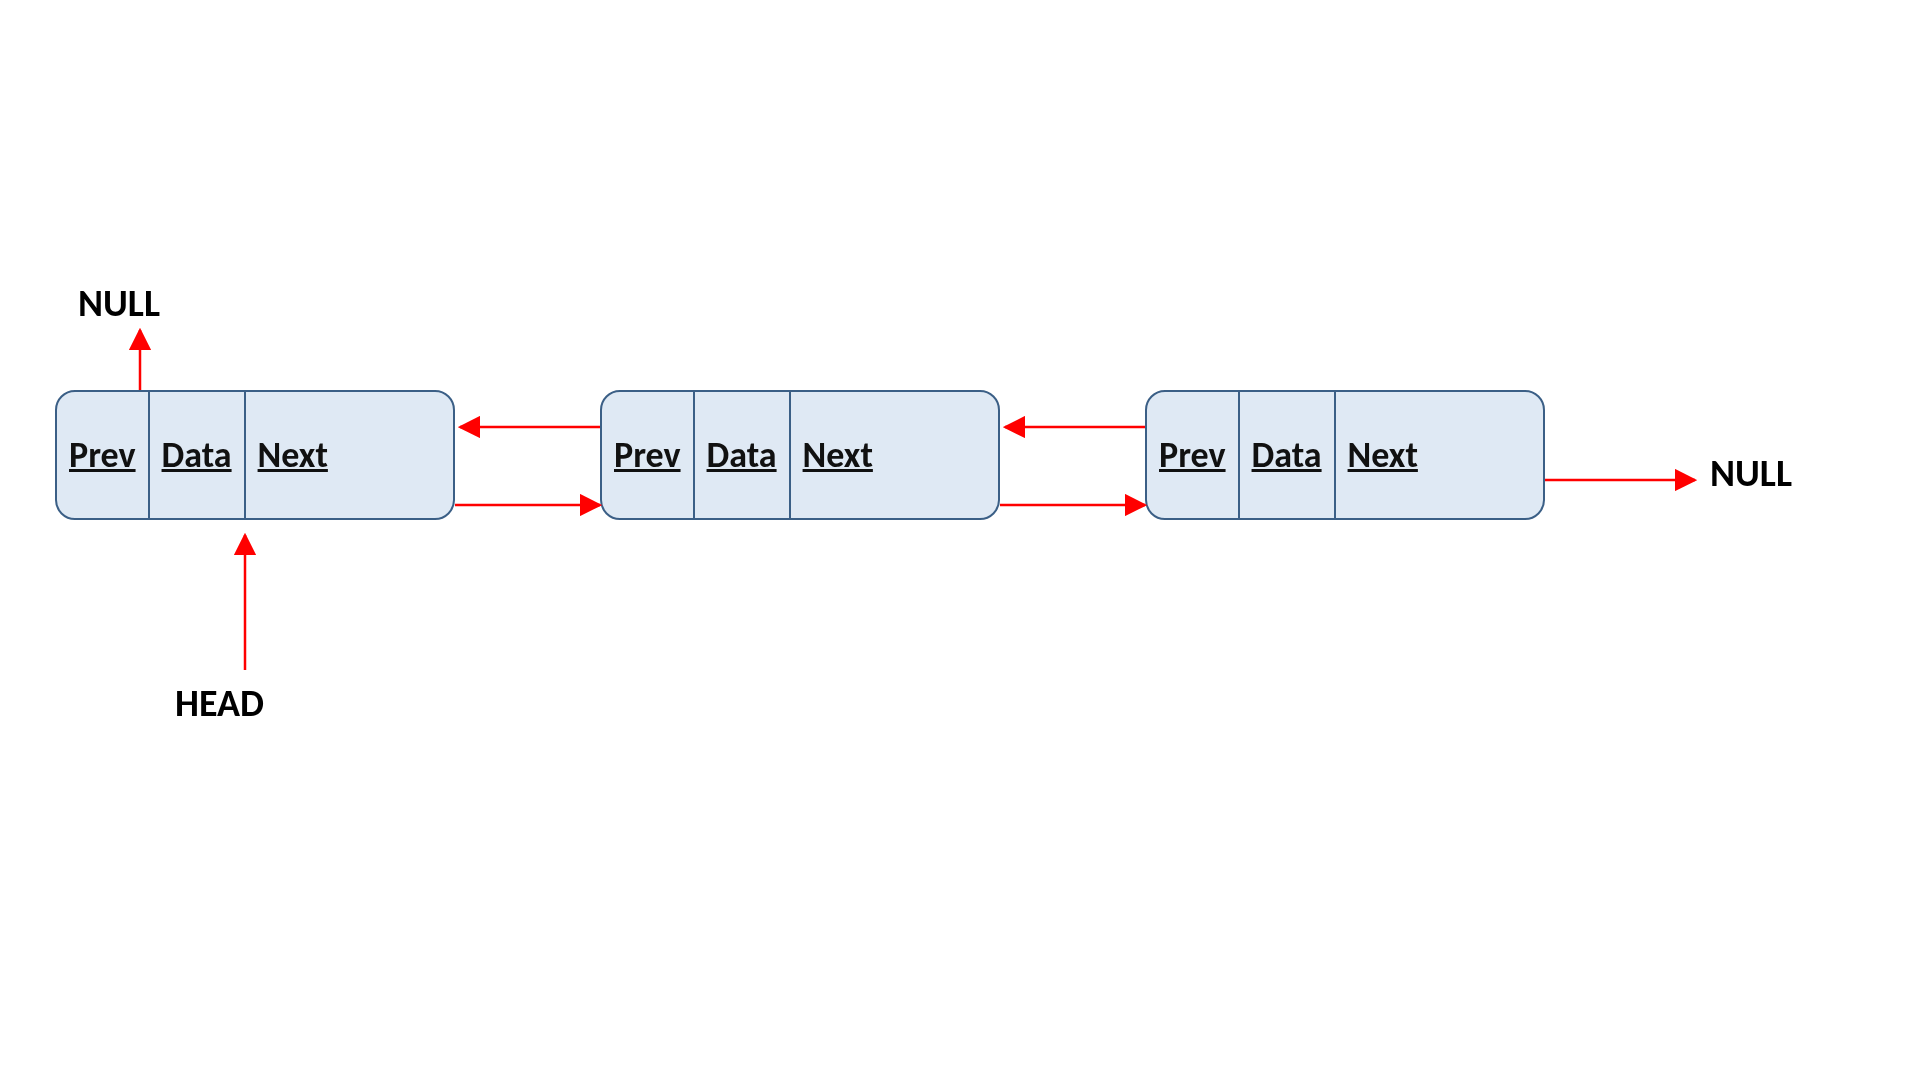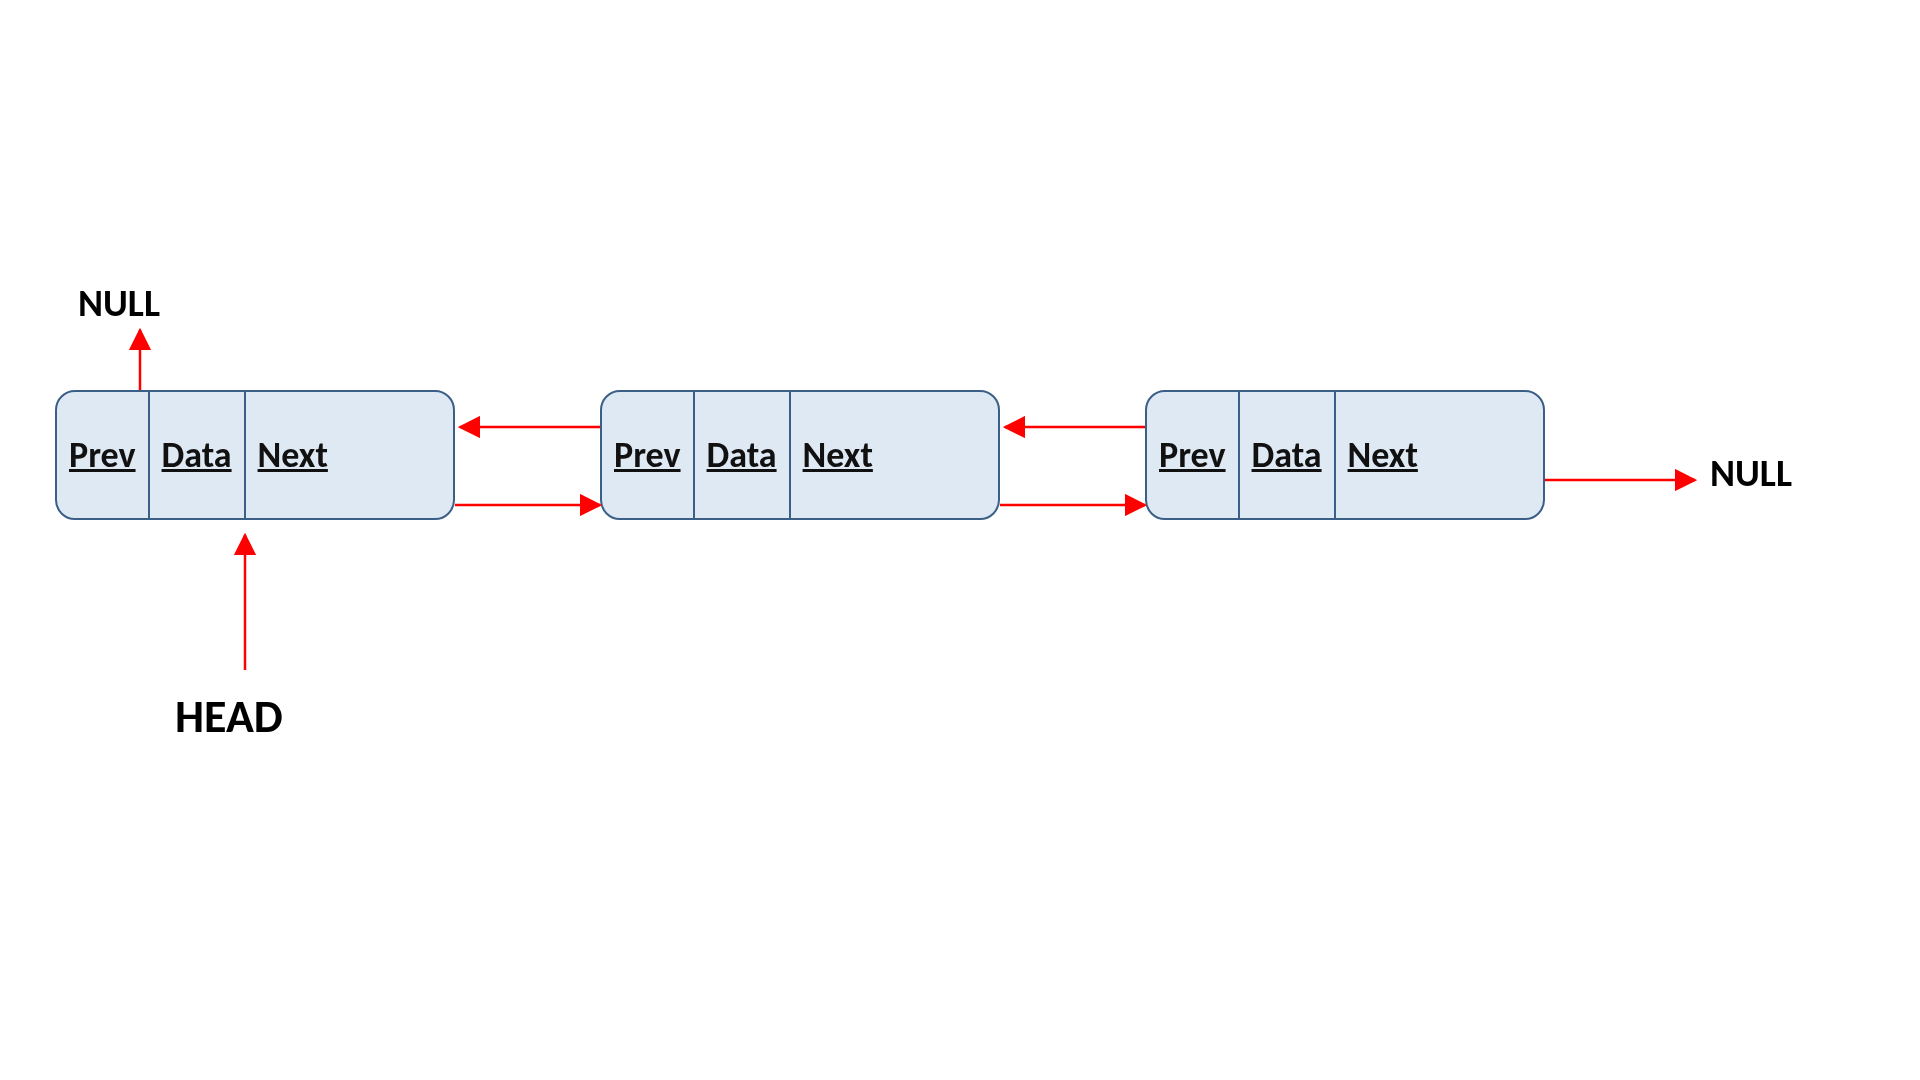--- a/index.html
+++ b/index.html
@@ -13,21 +13,21 @@
   .cell:last-child{border-right:none;}
   svg.overlay{position:absolute;left:0;top:0;width:1920px;height:1080px;pointer-events:none;}
 </style>
 </head>
 <body>
 
 <div class="stage">
 
   <div class="lbl" style="left: 78px; top: 280px; font-size: 38px;">NULL</div>
   <div class="lbl" style="left: 1710px; top: 450px; font-size: 38px;">NULL</div>
-  <div class="lbl" style="left: 175px; top: 680px; font-size: 46px; margin-top: 8px;">HEAD</div>
+  <div class="lbl" style="left: 175px; top: 680px; font-size: 38px;">HEAD</div>
 
   <div class="node" style="left: 55px; top: 390px; width: 400px; height: 130px;">
     <div class="cell" style="font-size: 36px;">Prev</div>
     <div class="cell" style="font-size: 36px;">Data</div>
     <div class="cell" style="font-size: 36px;">Next</div>
   </div>
 
   <div class="node" style="left: 600px; top: 390px; width: 400px; height: 130px;">
     <div class="cell" style="font-size: 36px;">Prev</div>
     <div class="cell" style="font-size: 36px;">Data</div>

